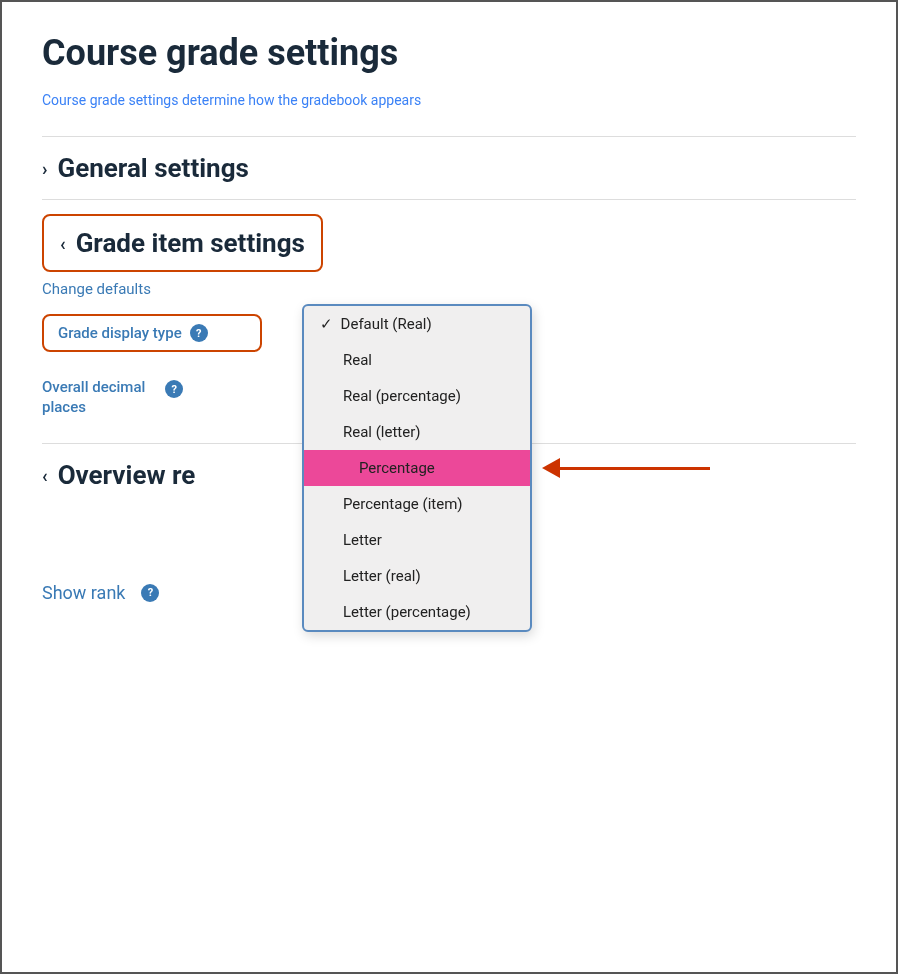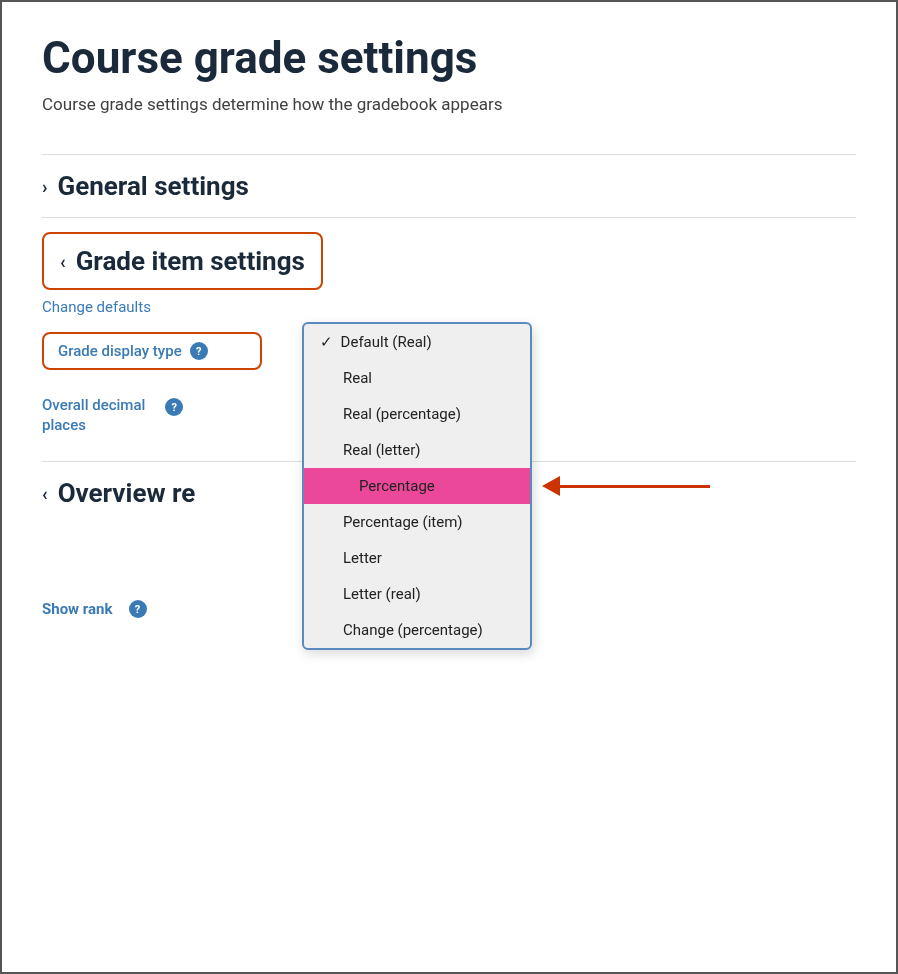--- a/index.html
+++ b/index.html
@@ -12,30 +12,30 @@
       border: 2px solid #555;
       overflow: hidden;
       position: relative;
     }
 
     .page-content {
       padding: 30px 40px;
     }
 
     .page-title {
-      font-size: 44px;
+      font-size: 36px;
       font-weight: 700;
       color: #1a2a3a;
-      margin-bottom: 10px;
+      margin-bottom: 18px;
     }
 
     .page-subtitle {
-      font-size: 17px;
-      color: #404040;
-      margin-bottom: 40px;
+      font-size: 14px;
+      color: #3b82f6;
+      margin-bottom: 28px;
     }
 
     .section {
       margin-bottom: 0;
     }
 
     .section-header {
       display: flex;
       align-items: center;
       gap: 10px;
@@ -210,22 +210,22 @@
     .show-rank-row {
       display: flex;
       align-items: center;
       gap: 16px;
       margin-top: 60px;
       padding-top: 16px;
     }
 
     .show-rank-label {
       color: #3a7ab5;
-      font-size: 15px;
-      font-weight: 700;
+      font-size: 18px;
+      font-weight: 400;
     }
   </style>
 </head>
 <body>
 
 <div class="page-content">
 
   <h1 class="page-title">Course grade settings</h1>
   <p class="page-subtitle">Course grade settings determine how the gradebook appears</p>
 
@@ -286,21 +286,21 @@
         <div class="dropdown-item">
           <span class="check-placeholder"></span>
           <span>Letter</span>
         </div>
         <div class="dropdown-item">
           <span class="check-placeholder"></span>
           <span>Letter (real)</span>
         </div>
         <div class="dropdown-item">
           <span class="check-placeholder"></span>
-          <span>Change (percentage)</span>
+          <span>Letter (percentage)</span>
         </div>
       </div>
     </div>
 
     <div class="field-row" style="margin-top: 8px;">
       <div style="display: flex; align-items: flex-start; gap: 20px; min-width: 220px; padding: 6px 0;">
         <span class="decimal-label">Overall decimal<br>places</span>
         <span class="help-icon" style="margin-top: 2px;">?</span>
       </div>
     </div>

